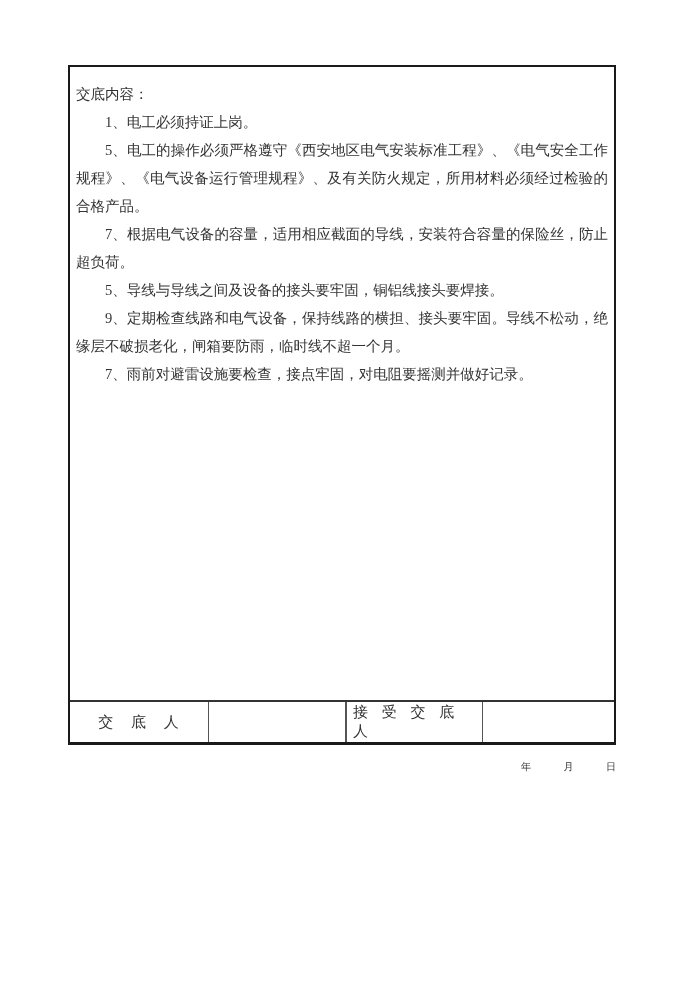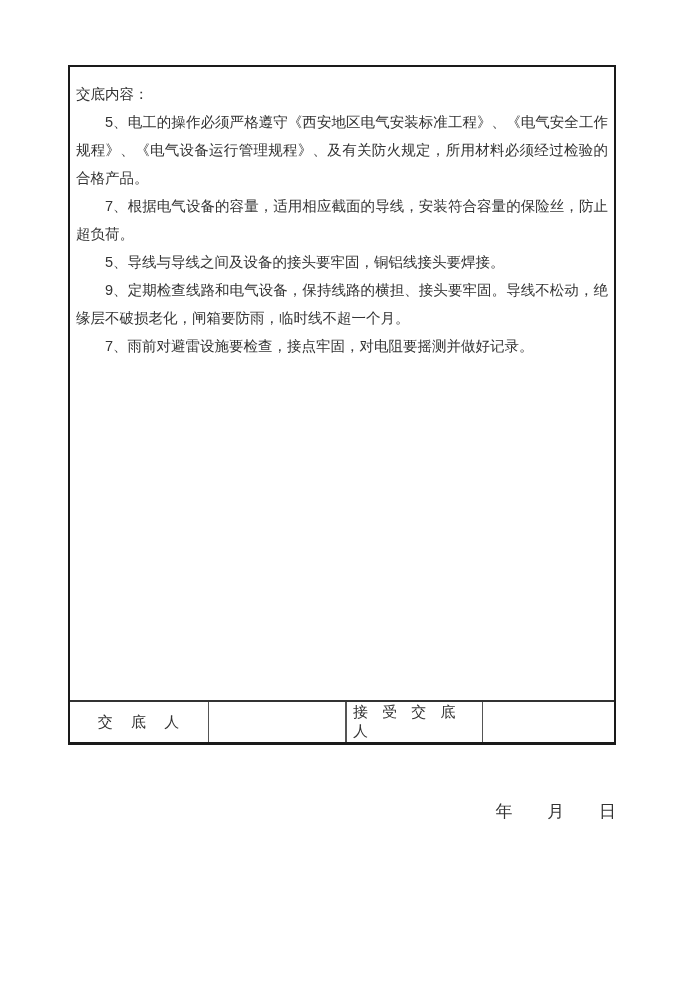--- a/index.html
+++ b/index.html
@@ -6,20 +6,21 @@
   html, body {
     width: 700px; height: 990px;
     background: #ffffff;
     font-family: "Liberation Sans", "DejaVu Sans", sans-serif;
   }
   .page {
     position: relative;
     width: 700px; height: 990px;
     background: #ffffff;
     overflow: hidden;
+    font-family: Liberation Serif, serif;
   }
   .doc-table {
     position: absolute;
     left: 68px; top: 65px;
     width: 548px; height: 680px;
     border: 2px solid #1a1a1a;
     border-bottom-width: 3px;
     display: flex;
     flex-direction: column;
   }
@@ -51,37 +52,38 @@
     color: #333333;
     font-size: 15px;
   }
   .cell.c1 { width: 138px; letter-spacing: 7px; }
   .cell.c2 { width: 137px; border-left: 1px solid #555555; }
   .cell.c3 { width: 137px; border-left: 2px solid #555555; letter-spacing: 5px; align-items: center; }
   .cell.c4 { flex: 1 1 auto; border-left: 1px solid #555555; }
   .label-text { padding-left: 6px; } 
   .date-line {
     position: absolute;
-    top: 800px;
+    top: 760px;
     right: 84px;
     color: #333333;
-    font-size: 17px;
+    font-size: 10px;
     white-space: nowrap;
   }
   .date-line .gap { margin-left: 30px; }
 </style>
 </head>
 <body>
 
 <div class="page">
 
   <div class="doc-table">
 
     <div class="content-cell">
       <p class="content-label">交底内容：</p>
+      <p class="item">1、电工必须持证上岗。</p>
       <p class="item">5、电工的操作必须严格遵守《西安地区电气安装标准工程》、《电气安全工作规程》、《电气设备运行管理规程》、及有关防火规定，所用材料必须经过检验的合格产品。</p>
       <p class="item">7、根据电气设备的容量，适用相应截面的导线，安装符合容量的保险丝，防止超负荷。</p>
       <p class="item">5、导线与导线之间及设备的接头要牢固，铜铝线接头要焊接。</p>
       <p class="item">9、定期检查线路和电气设备，保持线路的横担、接头要牢固。导线不松动，绝缘层不破损老化，闸箱要防雨，临时线不超一个月。</p>
       <p class="item">7、雨前对避雷设施要检查，接点牢固，对电阻要摇测并做好记录。</p>
     </div>
 
     <div class="sign-row">
       <div class="cell c1">
         <span class="label-text">交 底 人</span>

